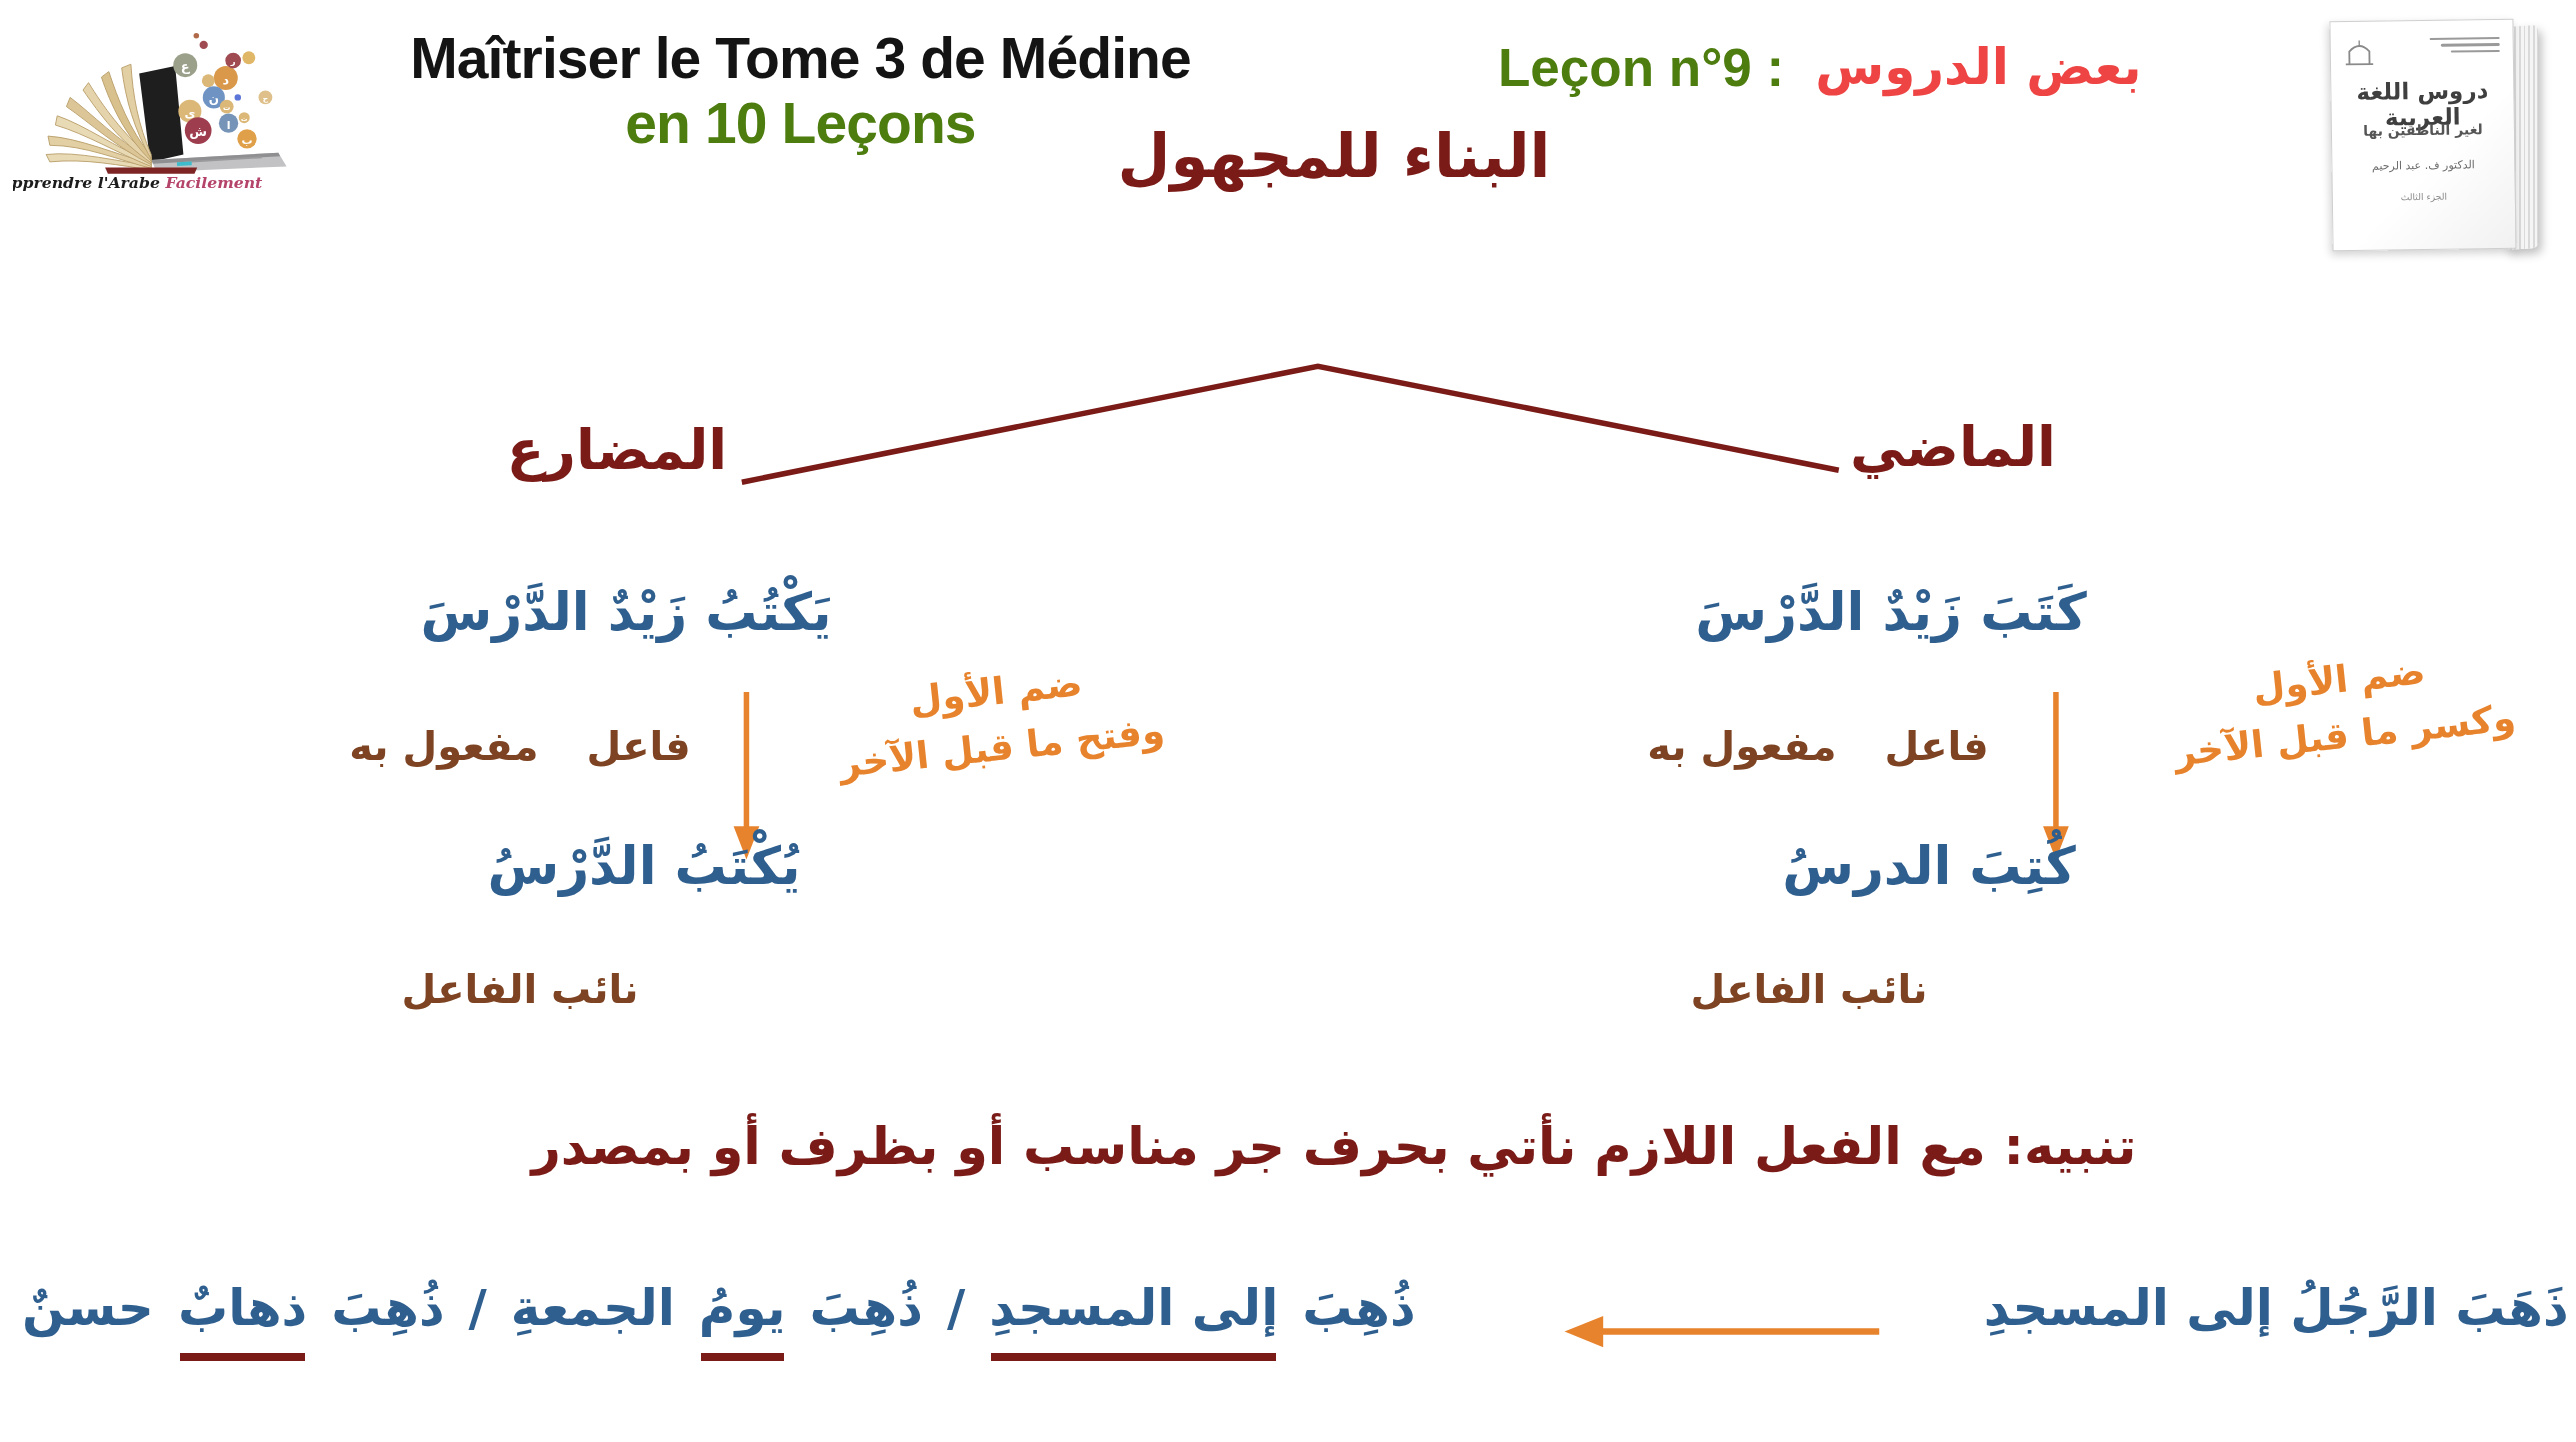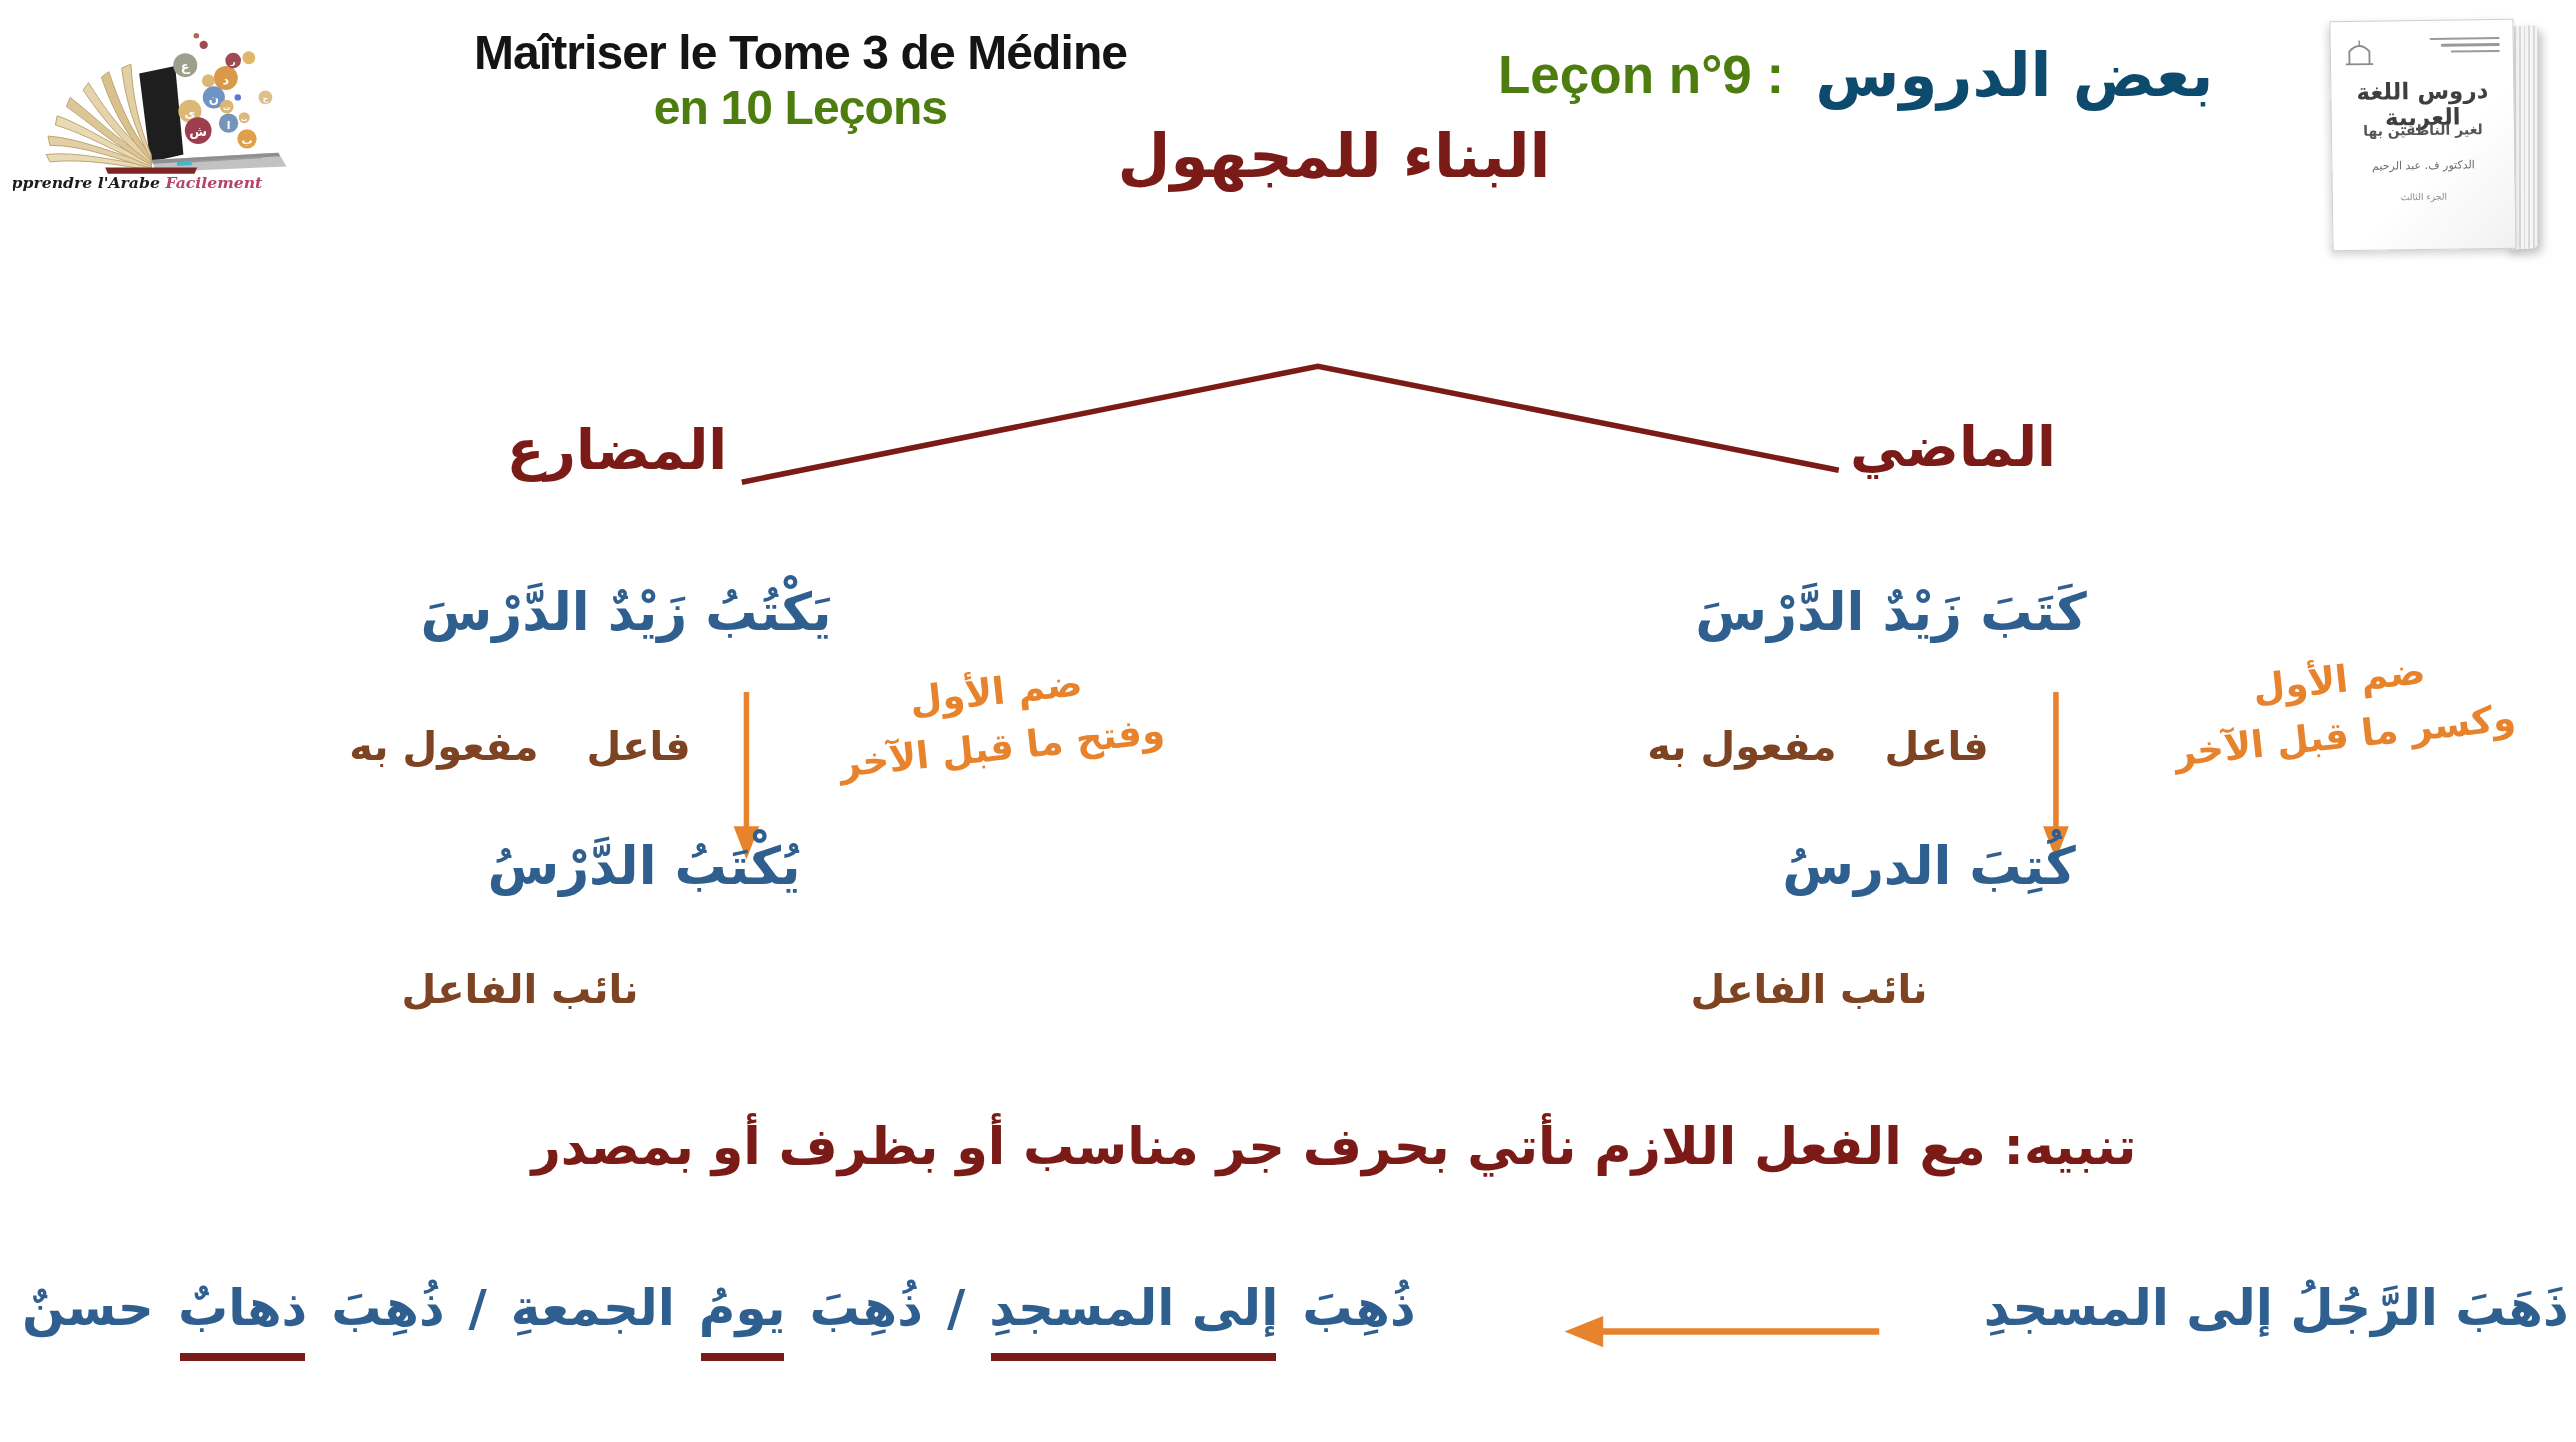--- a/index.html
+++ b/index.html
@@ -7,26 +7,26 @@
     position:relative;width:2576px;height:1442px;background:#ffffff;
     font-family:"DejaVu Sans",sans-serif;overflow:hidden;
   }
   .abs{position:absolute;}
   .cx{transform:translateX(-50%);}
   .ar{direction:rtl;font-family:"DejaVu Sans",sans-serif;}
 
   
   .main-title{left:368px;top:26px;width:865px;text-align:center;
     font-family:"Liberation Sans","DejaVu Sans",sans-serif;font-weight:bold;
-    font-size:48px;line-height:1.14;letter-spacing:-0.9px;color:#141414;}
+    font-size:57px;line-height:1.14;letter-spacing:-0.9px;color:#141414;}
   .main-title .l2{color:#4d7c0f;}
   .lesson{left:1498px;top:35px;display:flex;align-items:center;gap:31px;}
   .lesson .fr{font-family:"Liberation Sans","DejaVu Sans",sans-serif;font-weight:bold;
     font-size:53px;color:#4d7c0f;}
-  .lesson .arb{font-size:61px;color:#0c4a6e;font-weight:600;line-height:1.3;}
+  .lesson .arb{font-size:50px;color:#ef4444;font-weight:600;line-height:1.3;}
 
   
   .cover{left:2327px;top:9.2px;width:241px;height:258px;}
   .cover .pages{position:absolute;left:180px;top:16.6px;width:31px;height:223px;
     background:repeating-linear-gradient(90deg,#f5f5f5 0 2.8px,#d9d9d9 2.8px 4.6px);
     transform:skewY(-4deg);border-radius:0 5.5px 5.5px 0;box-shadow:3.7px 5.5px 9.2px rgba(0,0,0,.25);}
   .cover .front{position:absolute;left:3.7px;top:11px;width:182px;height:228px;
     background:linear-gradient(135deg,#ffffff 60%,#f1f1f1);border:0.9px solid #cfcfcf;
     transform:rotate(-0.8deg);box-shadow:-1.8px 3.7px 8.3px rgba(0,0,0,.18);}
   .cover .tinybars{position:absolute;right:13px;top:13px;width:70px;}

